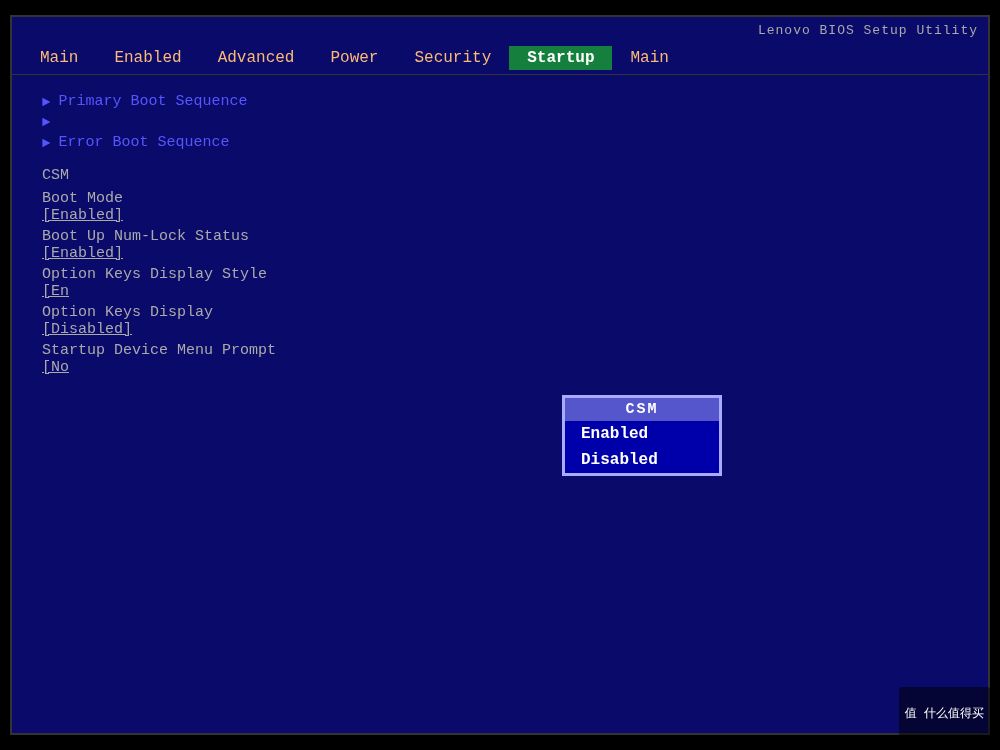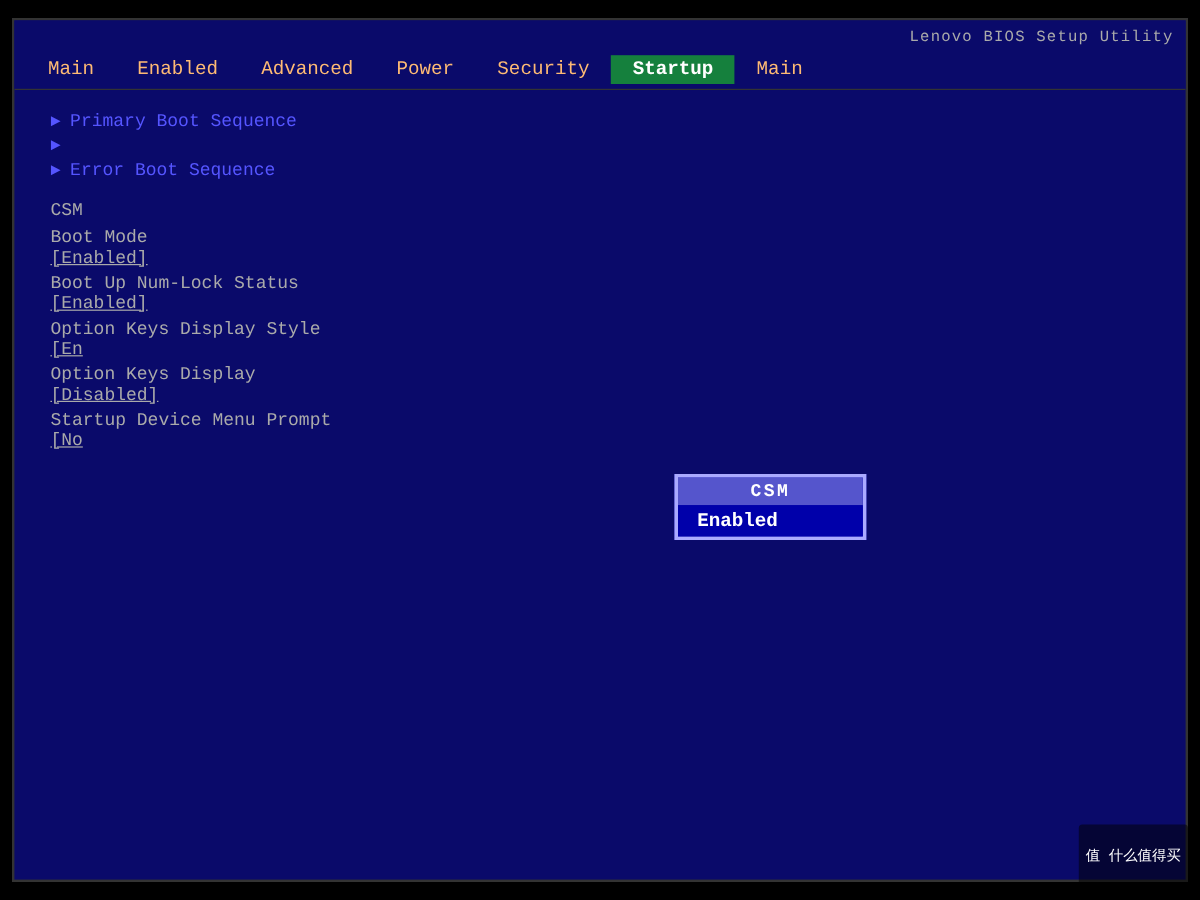--- a/index.html
+++ b/index.html
@@ -234,18 +234,19 @@
       </div>
       <div class="settings-row">
         <span class="setting-name">Startup Device Menu Prompt</span>
         <span class="setting-value">[No</span>
       </div>
     </div>
 
     <div class="csm-popup">
       <div class="csm-popup-title">CSM</div>
       <div class="csm-option selected">Enabled</div>
+      <div class="csm-option highlighted">Disabled</div>
     </div>
 
   </div>
 </div>
 
 <div class="watermark">值 什么值得买</div>
 
 </body></html>

